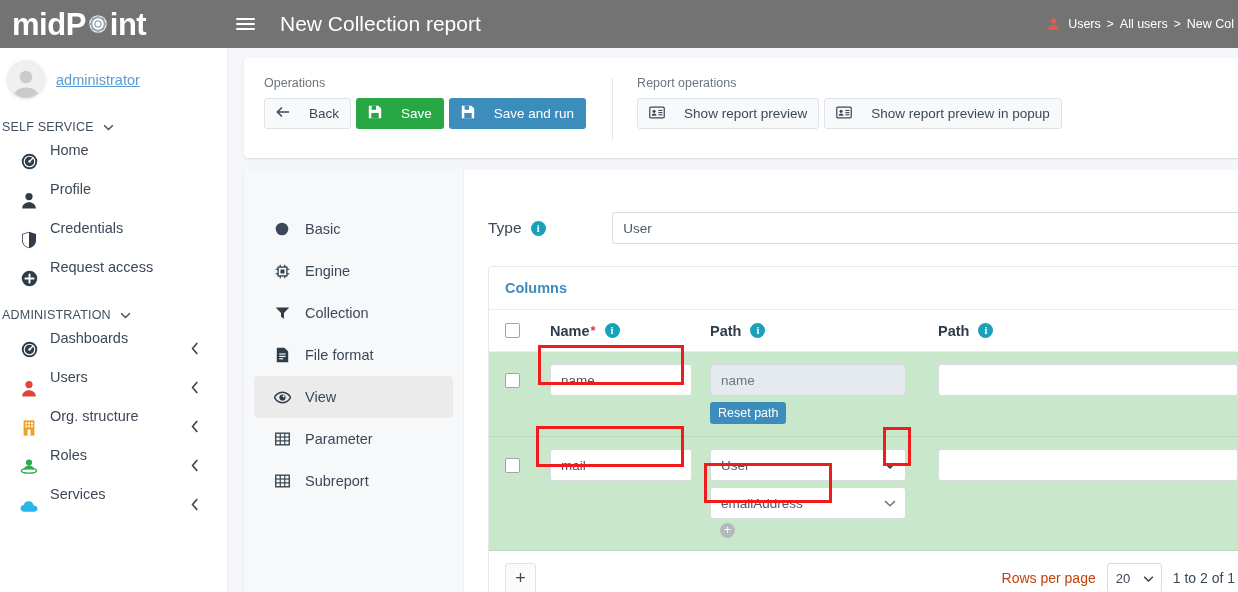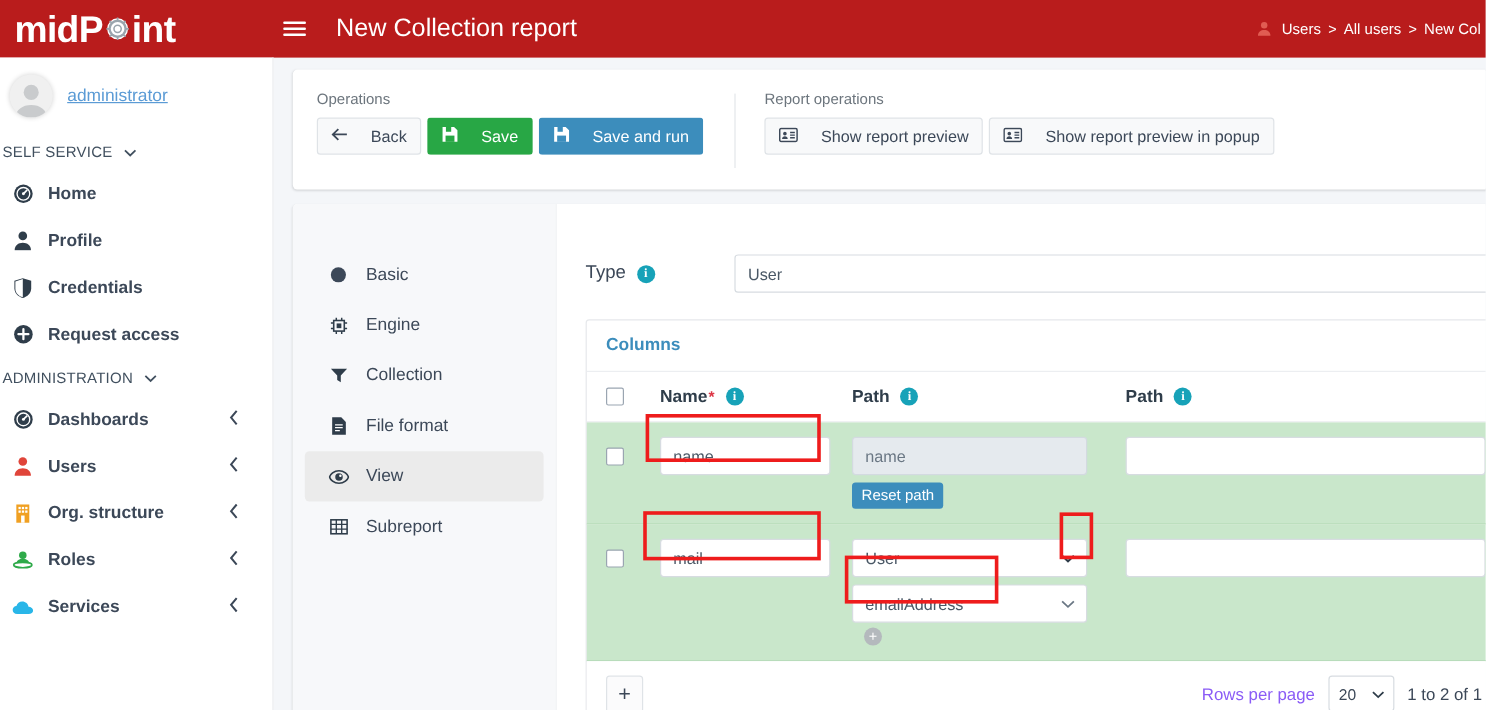--- a/index.html
+++ b/index.html
@@ -8,21 +8,21 @@
     overflow: hidden;
     font-family: "Liberation Sans", sans-serif;
     background: #f4f6f9;
     color: #3c4858;
   }
 
   
   #topbar {
     position: absolute; top: 0; left: 0;
     width: 1238px; height: 48px;
-    background: #b91c1c;
+    background: #737373;
     display: flex; align-items: center;
   }
   #logo-area {
     width: 228px; height: 48px;
     display: flex; align-items: center;
     padding-left: 12px;
   }
   .logo-text {
     font-size: 31px; font-weight: bold;
     color: #ffffff; letter-spacing: -0.5px;
@@ -82,24 +82,24 @@
   #username {
     margin-left: 12px; color: #5b9bd5; font-size: 14.5px; text-decoration: underline;
   }
   .nav-section {
     font-size: 12.5px; color: #41505f; letter-spacing: .2px;
     padding: 10px 0 8px 2px;
     display: flex; align-items: center;
   }
   .nav-section .chev { margin-left: 9px; }
   .nav-item {
-    display: flex; align-items: center;
-    height: 39px; padding-left: 7px;
+    display: flex; 
+    height: 39px; padding-left: 17px;
     font-size: 14.5px; color: #3c4858;
-    cursor: pointer; position: relative; font-weight: bold;
+    cursor: pointer; position: relative;
   }
   .nav-item .nico {
     width: 24px; display: flex; align-items: center; justify-content: center;
     flex: none; margin-right: 9px;
   }
   .nav-item .nlabel { white-space: nowrap; }
   .nav-item .rchev {
     position: absolute; right: 28px; top: 50%;
     transform: translateY(-50%);
   }
@@ -284,21 +284,21 @@
   .plus-btn {
     width: 31px; height: 31px; border: 1px solid #dfe3e7;
     background: #fbfbfc; border-radius: 3px;
     display: flex; align-items: center; justify-content: center;
     font-size: 18px; color: #3c4858; cursor: pointer;
   }
   #footer-right {
     margin-left: auto; display: flex; align-items: center; gap: 11px;
     white-space: nowrap;
   }
-  #rows-label { font-size: 14px; color: #8b5cf6; }
+  #rows-label { font-size: 14px; color: #c2410c; }
   #rows-select {
     position: relative; width: 55px; height: 30px;
     border: 1px solid #d7dce1; border-radius: 3px;
     background: #fff; font-size: 13px; color: #3c4858;
     display: flex; align-items: center; padding: 0 8px;
     cursor: pointer;
   }
   #rows-select .schev { position: absolute; right: 7px; top: 50%; transform: translateY(-50%); }
   #range-text { font-size: 14px; color: #3c4858; }
 </style>
@@ -663,20 +663,34 @@
           <svg width="15" height="14" viewBox="0 0 16 14">
             <rect x=".8" y=".8" width="14.4" height="12.4" fill="none" stroke="#2f3d4a" stroke-width="1.4"></rect>
             <g stroke="#2f3d4a" stroke-width="1.2">
               <line x1=".8" y1="4.9" x2="15.2" y2="4.9"></line>
                 <line x1=".8" y1="9" x2="15.2" y2="9"></line>
               <line x1="5.6" y1=".8" x2="5.6" y2="13.2"></line>
                 <line x1="10.4" y1=".8" x2="10.4" y2="13.2"></line>
             </g>
           </svg>
         </span>
+        <span>Parameter</span>
+      </div>
+      <div class="tab-item">
+        <span class="tico">
+          <svg width="15" height="14" viewBox="0 0 16 14">
+            <rect x=".8" y=".8" width="14.4" height="12.4" fill="none" stroke="#2f3d4a" stroke-width="1.4"></rect>
+            <g stroke="#2f3d4a" stroke-width="1.2">
+              <line x1=".8" y1="4.9" x2="15.2" y2="4.9"></line>
+                <line x1=".8" y1="9" x2="15.2" y2="9"></line>
+              <line x1="5.6" y1=".8" x2="5.6" y2="13.2"></line>
+                <line x1="10.4" y1=".8" x2="10.4" y2="13.2"></line>
+            </g>
+          </svg>
+        </span>
         <span>Subreport</span>
       </div>
     </div>
 
     <div id="content-pane">
 
       <div id="type-row">
         <div id="type-label">
           <span>Type</span>
           <span class="info-icon">i</span>

